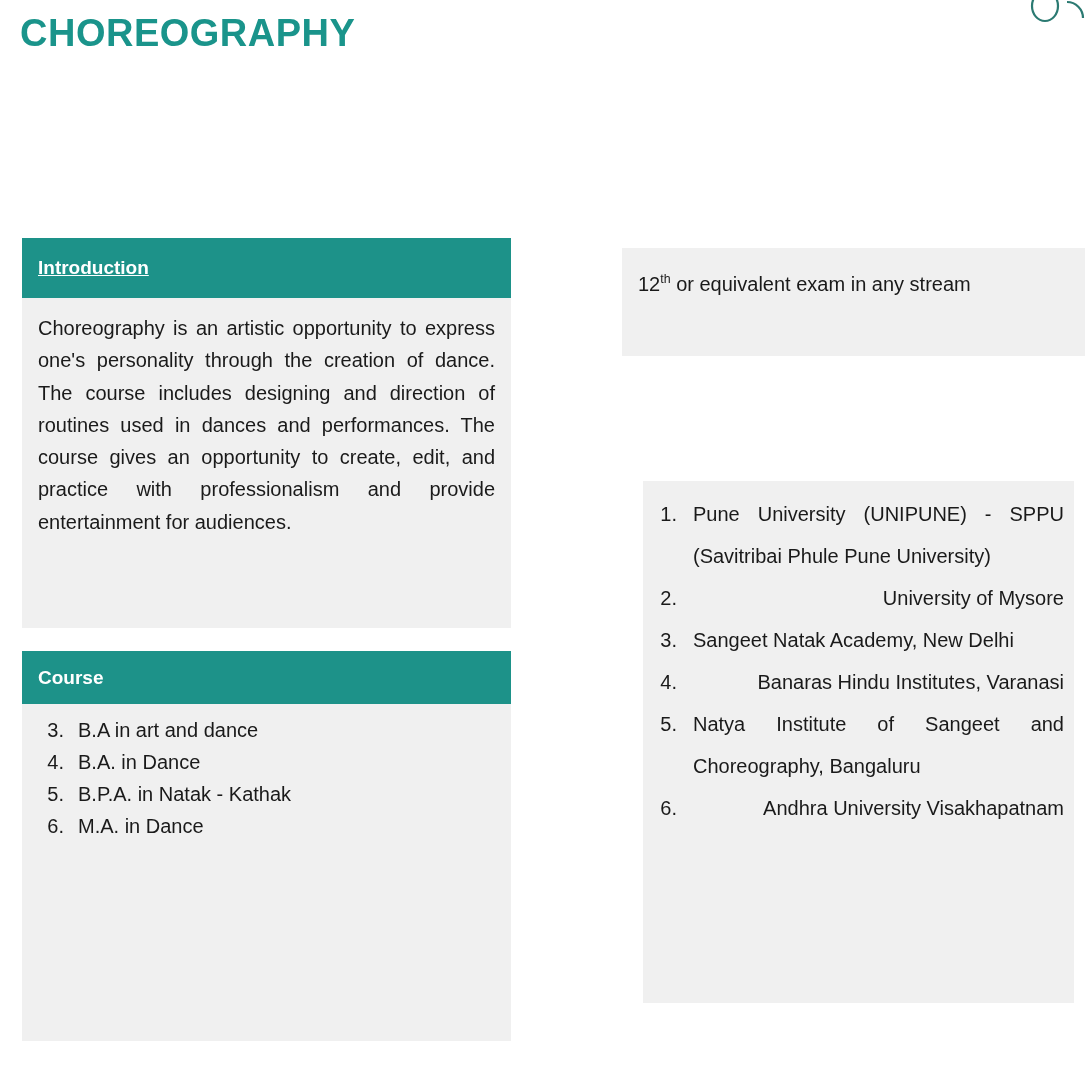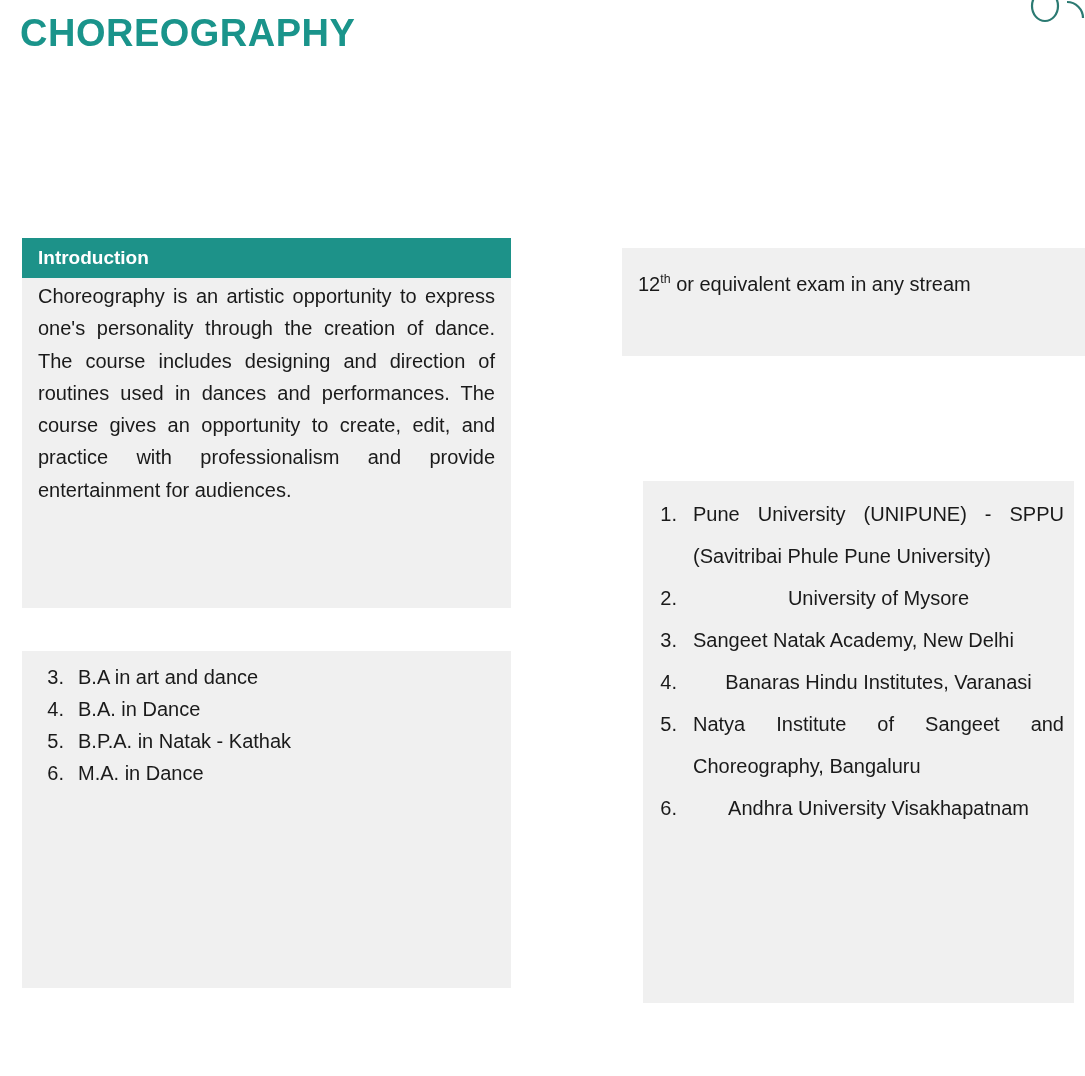--- a/index.html
+++ b/index.html
@@ -59,27 +59,28 @@
     box-sizing: border-box;
   }
 
   
   #panel-introduction {
     left: 22px;
     top: 238px;
     width: 489px;
   }
   #panel-introduction .panel-header {
-    height: 40px;
+    height: 60px;
     padding-left: 16px;
     font-size: 19px;
+    text-decoration: underline;
   }
   #panel-introduction .panel-body {
     height: 330px;
-    padding: 2px 16px 10px 16px;
+    padding: 14px 16px 10px 16px;
   }
   .intro-text {
     margin: 0;
     font-size: 20px;
     line-height: 32.3px;
     text-align: justify;
     text-justify: inter-word;
     color: #1a1a1a;
   }
 
@@ -181,21 +182,21 @@
   }
   #institutes-list > li .li-num {
     width: 20px;
     margin-right: 16px;
   }
   #institutes-list > li .li-text {
     text-align: justify;
     text-justify: inter-word;
   }
   #institutes-list > li.no-justify .li-text {
-    text-align: center;
+    text-align: right;
   }
 </style>
 </head>
 <body>
 
 <div class="corner-deco">
   <svg width="70" height="44" viewBox="0 0 70 44" xmlns="http://www.w3.org/2000/svg">
     <ellipse cx="30" cy="6" rx="13" ry="15" fill="none" stroke="#2b7a72" stroke-width="2.2"></ellipse>
     <path d="M52 2 A 16 16 0 0 1 68 18" fill="none" stroke="#2b7a72" stroke-width="2.2"></path>
   </svg>
@@ -212,20 +213,23 @@
   </div>
 </section>
 
 <section class="panel" id="panel-eligibility">
   <div class="panel-body">
     <p class="eligibility-text"><span>12</span><sup>th</sup><span> or equivalent exam in any stream</span></p>
   </div>
 </section>
 
 <section class="panel" id="panel-course">
+  <div class="panel-header">
+    <span>Course</span>
+  </div>
   <div class="panel-body">
     <ol class="num-list" id="course-list">
       <li>
         <span class="li-num">3.</span>
         <span class="li-text">B.A in art and dance</span>
       </li>
       <li>
         <span class="li-num">4.</span>
         <span class="li-text">B.A. in Dance</span>
       </li>

